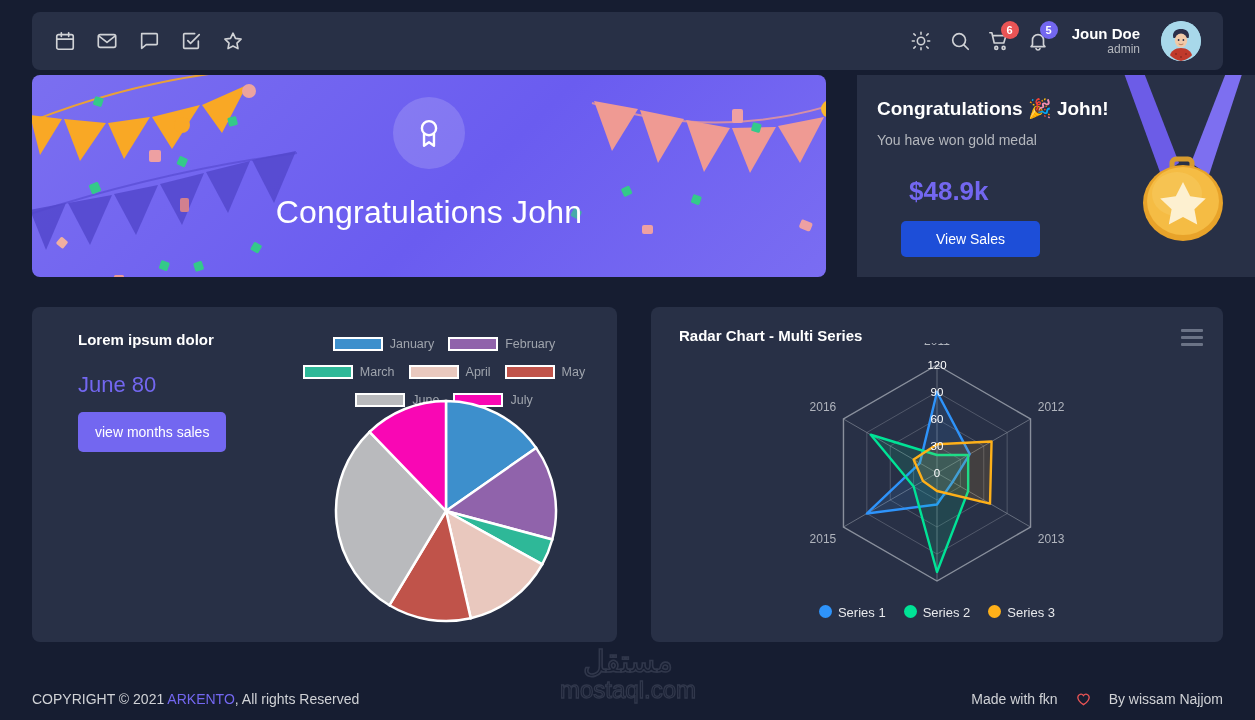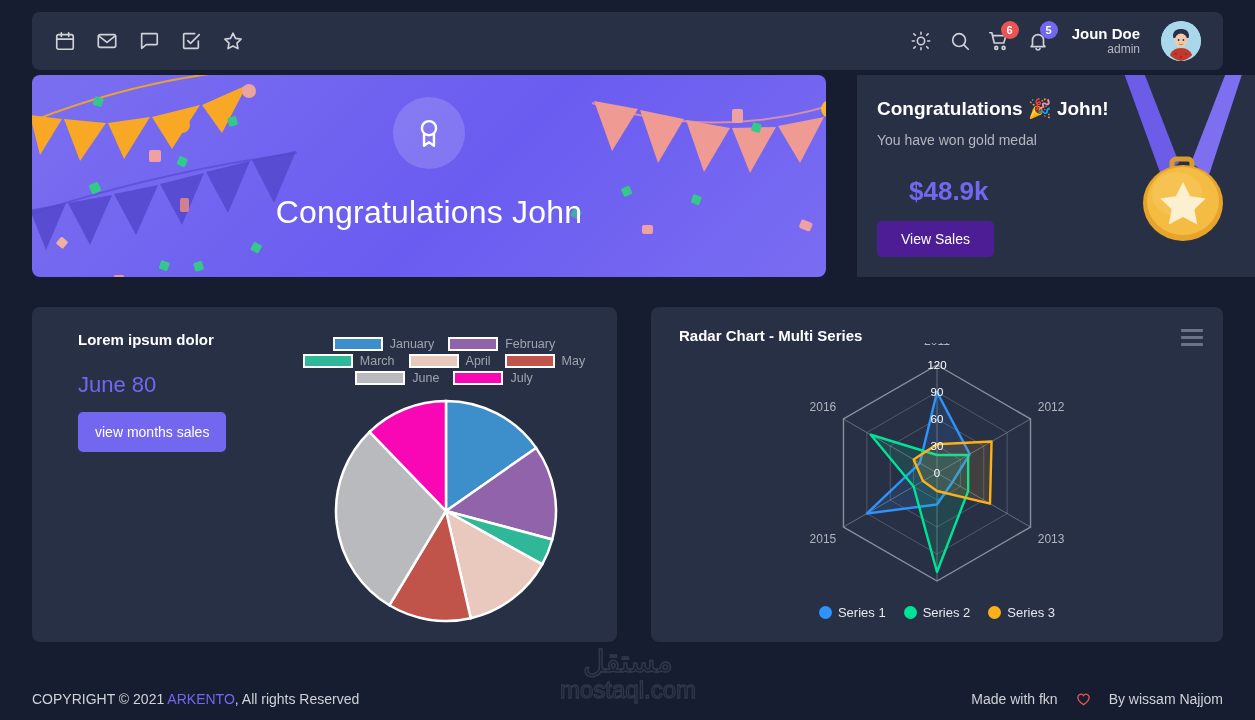--- a/index.html
+++ b/index.html
@@ -73,23 +73,23 @@
     position: absolute; left: 857px; top: 75px;
     width: 404px; height: 202px;
     background: #283046; border-radius: 0; overflow: hidden;
   }
   .medal-card .inner { position: relative; padding: 22px 0 0 20px; z-index: 2; }
   .mc-title { font-size: 19px; font-weight: bold; color: #fff; }
   .mc-sub { margin-top: 12px; font-size: 14px; color: #b4b7bd; }
   .mc-amount { margin-top: 28px; font-size: 26px; color: #7367f0; font-weight: bold; margin-left: 32px; }
   .mc-btn {
     margin-top: 14px;
-    background: #4c1d95; color: #fff; border: none;
+    background: #1d4ed8; color: #fff; border: none;
     font-size: 14px; font-family: inherit;
-    padding: 10px 24px; border-radius: 5px; cursor: pointer;
+    padding: 10px 35px; border-radius: 5px; cursor: pointer; margin-left: 24px;
   }
   .medal-art { position: absolute; right: 14px; top: 0; width: 130px; height: 175px; z-index: 1; }
 
   
   .card {
     position: absolute; background: #283046; border-radius: 8px;
   }
   .pie-card { left: 32px; top: 307px; width: 585px; height: 335px; }
   .radar-card { left: 651px; top: 307px; width: 572px; height: 335px; }
 
@@ -99,37 +99,37 @@
   .pc-value { margin-top: 24px; font-size: 22px; color: #7367f0; }
   .pc-btn {
     margin-top: 14px; background: #7367f0; color: #fff; border: none;
     font-size: 14px; font-family: inherit;
     padding: 12px 17px; border-radius: 5px; cursor: pointer;
   }
 
   .pie-legend {
     position: absolute; left: 262px; top: 30px; width: 300px;
     display: flex; flex-wrap: wrap; justify-content: center;
-    gap: 3px 14px;
+    gap: 14px 14px;
   }
   .lg-item { display: flex; align-items: center; gap: 7px; cursor: pointer; }
   .lg-swatch { width: 50px; height: 14px; border: 2px solid #fff; }
   .lg-label { font-size: 12.5px; color: #9fa4ad; }
 
   .pie-wrap { position: absolute; left: 282px; top: 92px; width: 264px; height: 224px; }
 
   .rc-title { position: absolute; left: 28px; top: 20px; font-size: 15px; font-weight: bold; color: #fff; }
   .rc-menu { position: absolute; right: 20px; top: 22px; cursor: pointer; }
   .rc-menu span { display: block; width: 22px; height: 3px; background: #6b7386; margin-bottom: 4px; border-radius: 1px; }
   .radar-wrap { position: absolute; left: 0; top: 36px; width: 572px; height: 250px; }
   .radar-legend {
     position: absolute; left: 0; right: 0; bottom: 22px;
     display: flex; justify-content: center; align-items: center; gap: 18px;
   }
-  .rl-item { display: flex; align-items: center; gap: 6px; cursor: pointer; }
+  .rl-item { display: flex; gap: 6px; cursor: pointer; }
   .rl-dot { width: 13px; height: 13px; border-radius: 50%; }
   .rl-label { font-size: 13px; color: #e8e9ec; }
 
   
   .watermark {
     position: absolute; left: 528px; top: 640px;
     width: 200px; height: 66px; opacity: .22;
   }
 
   

